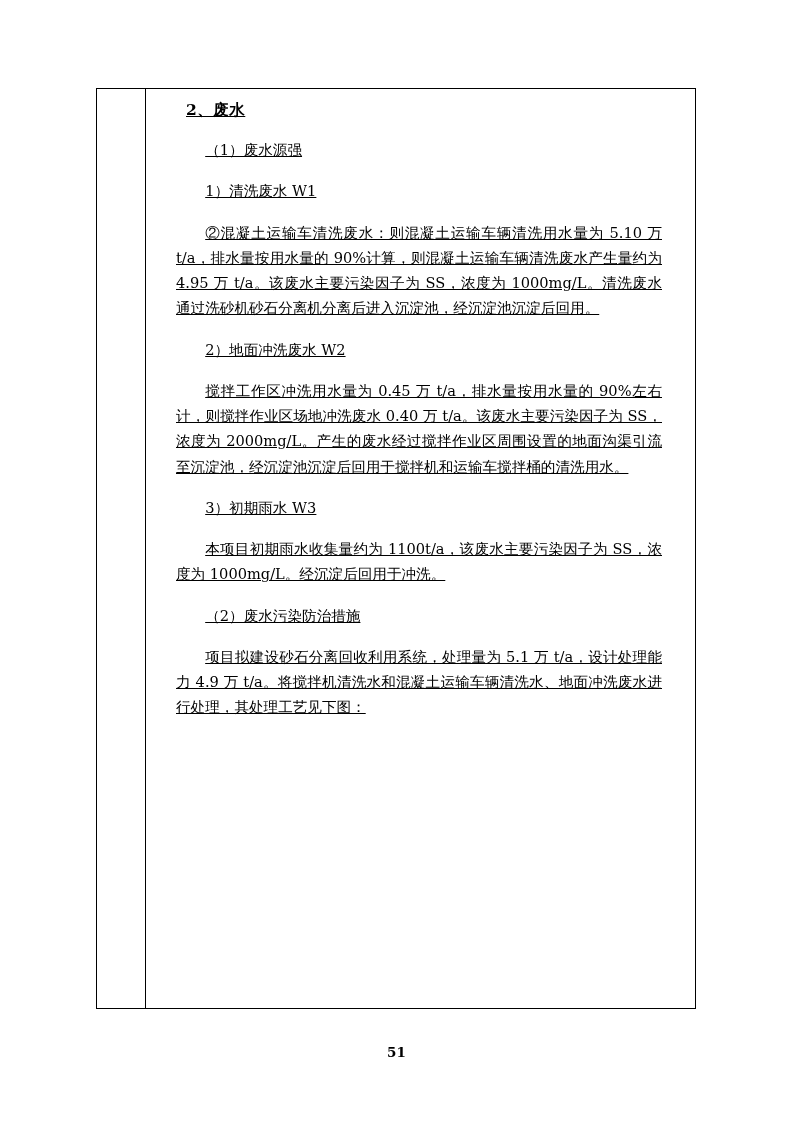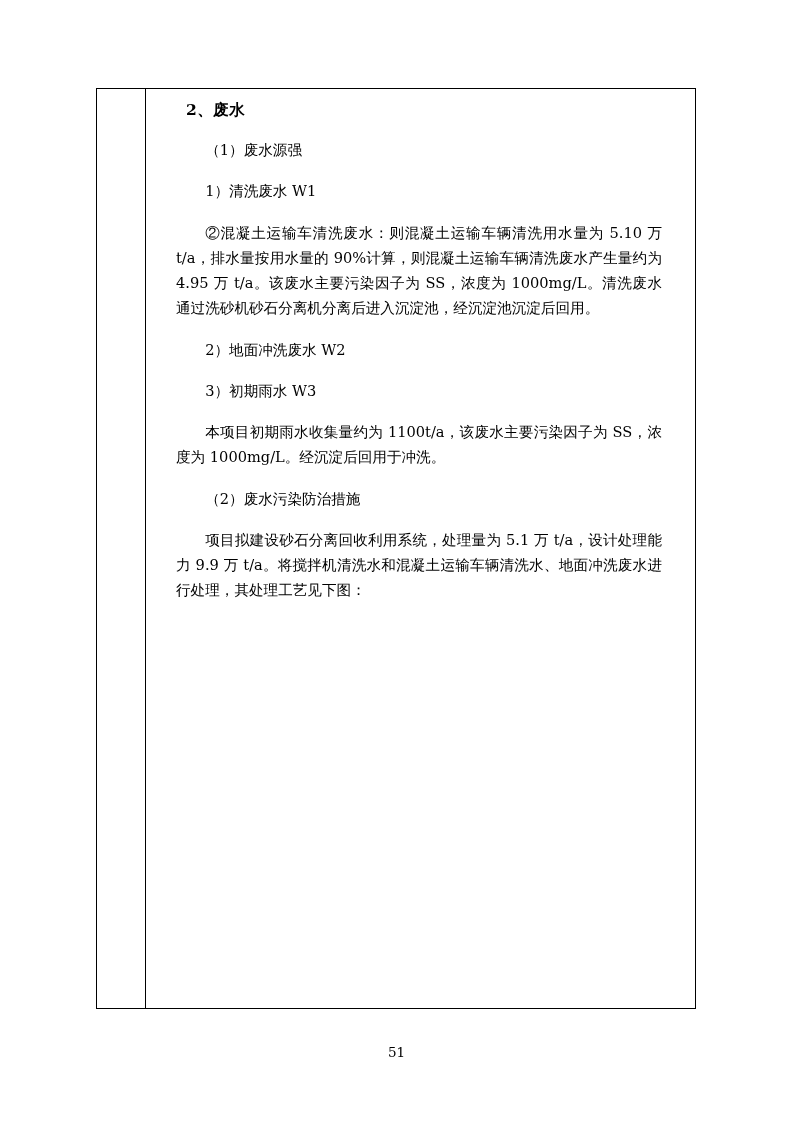--- a/index.html
+++ b/index.html
@@ -33,20 +33,21 @@
   }
   .col-left {
     width: 49px;
     border-right: 1px solid #000;
     box-sizing: border-box;
   }
   .col-right {
     flex: 1;
     box-sizing: border-box;
     padding: 9px 17px 0 14px;
+    text-decoration: underline;
   }
   .heading {
     font-size: 15.5px;
     font-weight: bold;
     line-height: 1.5;
     margin: 0 0 2px 26px;
     letter-spacing: 0.5px;
   }
   p.para {
     font-size: 14.6px;
@@ -57,40 +58,42 @@
     text-indent: 2em;
   }
   .pageno {
     position: absolute;
     top: 1044px;
     left: 0;
     width: 793px;
     text-align: center;
     font-size: 13.5px;
     font-family: "DejaVu Serif", "Liberation Serif", serif;
+    font-weight: bold;
   }
 </style>
 </head>
 <body>
 
 <div class="page">
 
   <div class="doc-table">
     <div class="col-left"></div>
     <div class="col-right">
 
       <div class="heading">2、废水</div>
 
       <p class="para">（1）废水源强</p>
       <p class="para">1）清洗废水 W1</p>
       <p class="para">②混凝土运输车清洗废水：则混凝土运输车辆清洗用水量为 5.10 万 t/a，排水量按用水量的 90%计算，则混凝土运输车辆清洗废水产生量约为 4.95 万 t/a。该废水主要污染因子为 SS，浓度为 1000mg/L。清洗废水通过洗砂机砂石分离机分离后进入沉淀池，经沉淀池沉淀后回用。</p>
       <p class="para">2）地面冲洗废水 W2</p>
+      <p class="para">搅拌工作区冲洗用水量为 0.45 万 t/a，排水量按用水量的 90%左右计，则搅拌作业区场地冲洗废水 0.40 万 t/a。该废水主要污染因子为 SS，浓度为 2000mg/L。产生的废水经过搅拌作业区周围设置的地面沟渠引流至沉淀池，经沉淀池沉淀后回用于搅拌机和运输车搅拌桶的清洗用水。</p>
       <p class="para">3）初期雨水 W3</p>
       <p class="para">本项目初期雨水收集量约为 1100t/a，该废水主要污染因子为 SS，浓度为 1000mg/L。经沉淀后回用于冲洗。</p>
       <p class="para">（2）废水污染防治措施</p>
-      <p class="para">项目拟建设砂石分离回收利用系统，处理量为 5.1 万 t/a，设计处理能力 9.9 万 t/a。将搅拌机清洗水和混凝土运输车辆清洗水、地面冲洗废水进行处理，其处理工艺见下图：</p>
+      <p class="para">项目拟建设砂石分离回收利用系统，处理量为 5.1 万 t/a，设计处理能力 4.9 万 t/a。将搅拌机清洗水和混凝土运输车辆清洗水、地面冲洗废水进行处理，其处理工艺见下图：</p>
 
     </div>
   </div>
 
   <div class="pageno">51</div>
 
 </div>
 
 </body></html>

